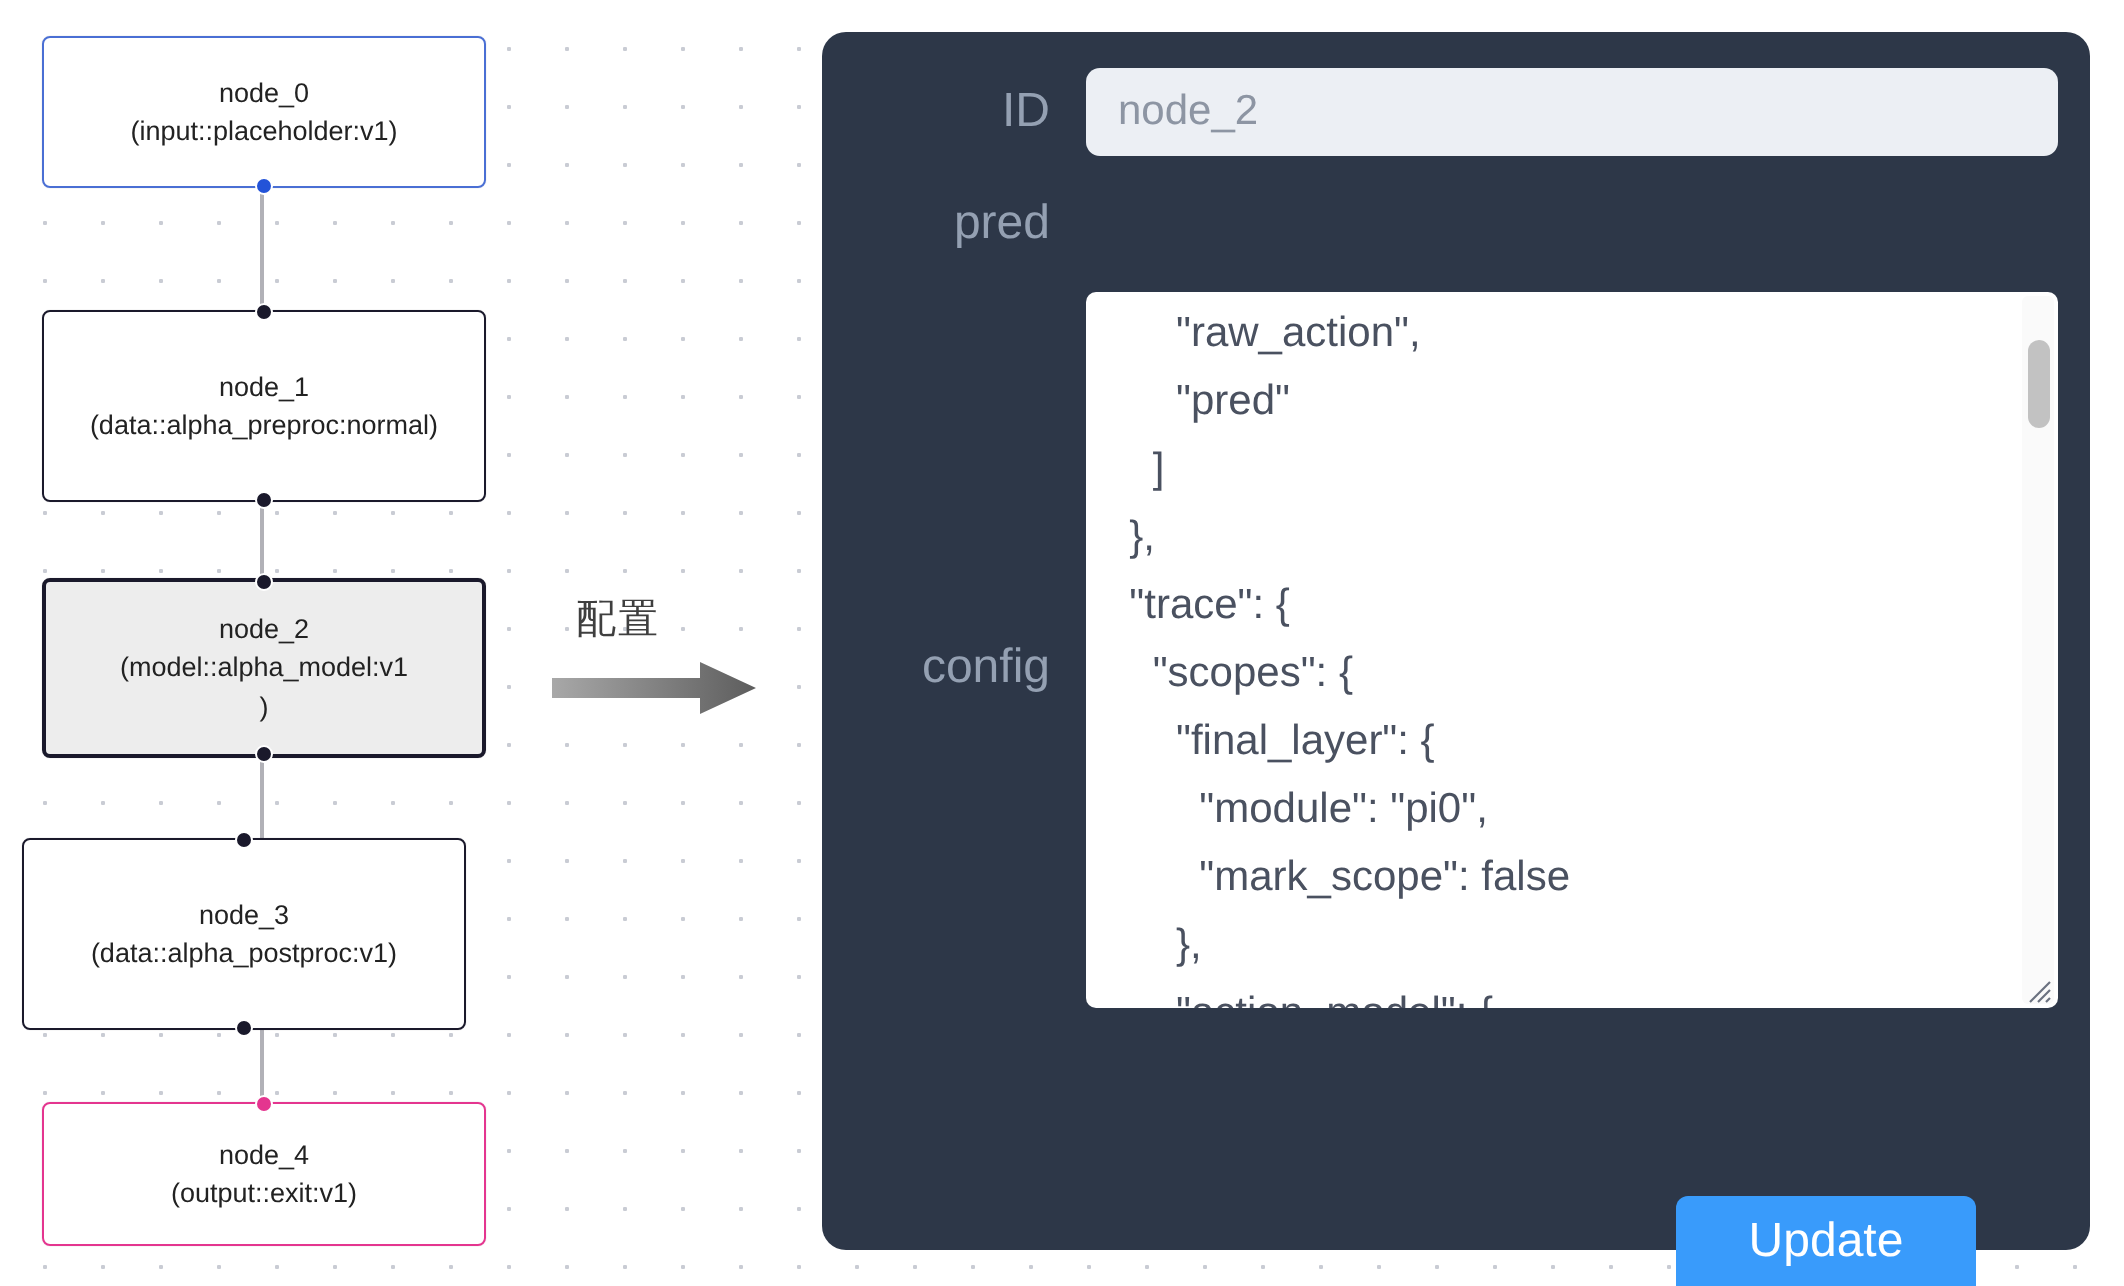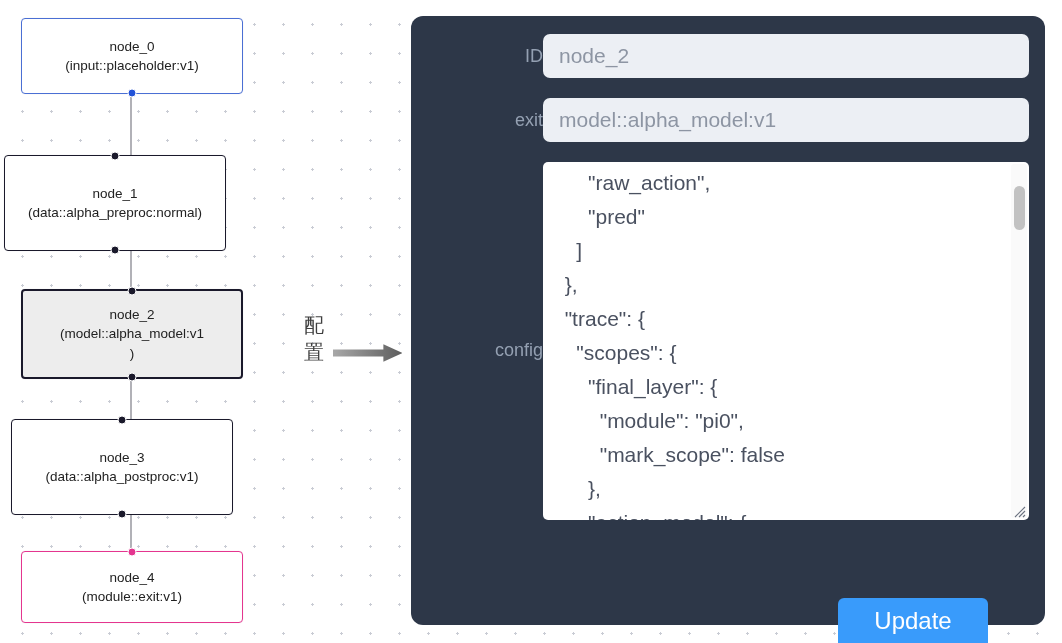--- a/index.html
+++ b/index.html
@@ -70,25 +70,25 @@
     transform: translate(-50%, -50%);
   }
   .handle.top { top: 0; }
   .handle.bottom { top: 100%; }
   .handle.blue { background: #2353d8; }
   .handle.pink { background: #e4358f; }
 
   
   #arrow-group {
     position: absolute;
-    left: 292px; top: 296px;
+    left: 276px; top: 296px;
     width: 110px; height: 70px;
     display: flex;
-    flex-direction: row;
-    align-items: flex-end;
+    flex-direction: column;
+    align-items: flex-start;
   }
   #arrow-label {
     font-size: 20px;
     color: #3f3f3f;
     letter-spacing: 1px;
     margin-left: 12px;
     font-family: "DejaVu Sans", sans-serif;
   }
   #arrow-shape {
     margin-top: 8px;
@@ -107,21 +107,22 @@
   }
 
   .field-row {
     display: flex;
     align-items: center;
     margin-bottom: 20px;
   }
   .field-label {
     width: 116px;
     text-align: right;
-    font-size: 18px;
+    padding-right: 18px;
+    font-size: 24px;
     color: #94a0b2;
     font-family: "Liberation Sans", sans-serif;
     flex: 0 0 auto;
   }
   .field-input {
     flex: 1 1 auto;
     height: 44px;
     background: #eceff4;
     border: none;
     border-radius: 7px;
@@ -206,21 +207,21 @@
     <div class="edge" style="left:130px; top:251px; height:39px;"></div>
     <div class="edge" style="left:130px; top:379px; height:41px;"></div>
     <div class="edge" style="left:130px; top:515px; height:37px;"></div>
 
     <div class="node input-node" style="left:21px; top:18px; width:222px; height:76px;">
       <span class="nlabel">node_0
 (input::placeholder:v1)</span>
       <span class="handle bottom blue"></span>
     </div>
 
-    <div class="node" style="left:4px; top:155px; width:222px; height:96px;">
+    <div class="node" style="left:21px; top:155px; width:222px; height:96px;">
       <span class="nlabel">node_1
 (data::alpha_preproc:normal)</span>
       <span class="handle top"></span>
       <span class="handle bottom"></span>
     </div>
 
     <div class="node selected" style="left:21px; top:289px; width:222px; height:90px;">
       <span class="nlabel">node_2
 (model::alpha_model:v1
 )</span>
@@ -230,21 +231,21 @@
 
     <div class="node" style="left:11px; top:419px; width:222px; height:96px;">
       <span class="nlabel">node_3
 (data::alpha_postproc:v1)</span>
       <span class="handle top"></span>
       <span class="handle bottom"></span>
     </div>
 
     <div class="node output-node" style="left:21px; top:551px; width:222px; height:72px;">
       <span class="nlabel">node_4
-(module::exit:v1)</span>
+(output::exit:v1)</span>
       <span class="handle top pink"></span>
     </div>
   </div>
 
   <div id="arrow-group">
     <div id="arrow-label">配置</div>
     <svg id="arrow-shape" viewBox="0 0 102 26">
       <defs>
         <linearGradient id="ag" x1="0" y1="0" x2="1" y2="0">
           <stop offset="0%" stop-color="#a8a8a8"></stop>
@@ -256,22 +257,21 @@
   </div>
 
   <div id="panel">
 
     <div class="field-row">
       <div class="field-label">ID</div>
       <input class="field-input" type="text" value="node_2" style="">
     </div>
 
     <div class="field-row">
-      <div class="field-label">exit</div>
-      <input class="field-input" type="text" value="model::alpha_model:v1" style="">
+      <div class="field-label">pred</div>
     </div>
 
     <div class="config-row">
       <div class="field-label">config</div>
       <div class="textarea-wrap">
         <textarea id="config-textarea" spellcheck="false" style="">      "raw_action",
       "pred"
     ]
   },
   "trace": {

